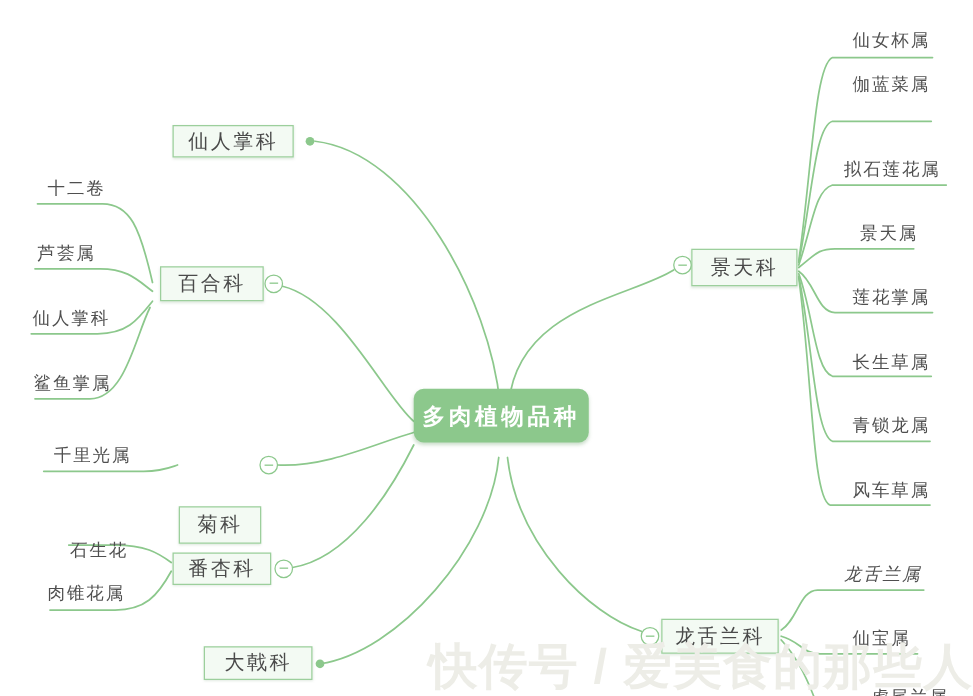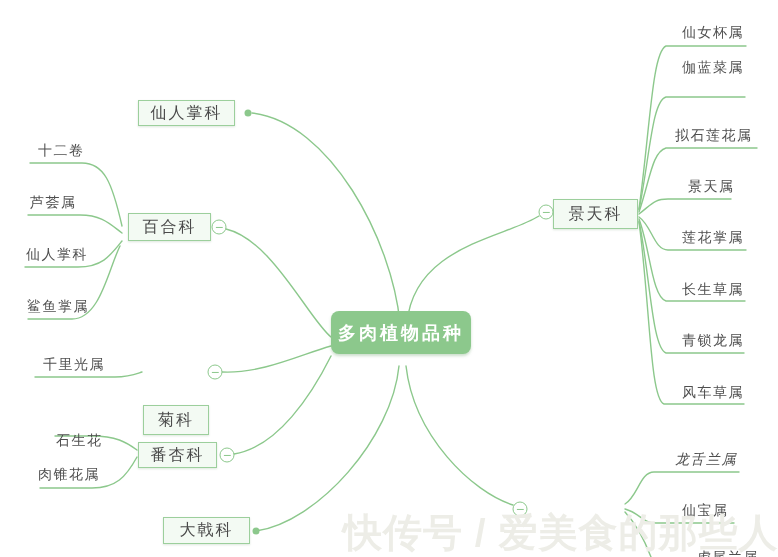--- a/index.html
+++ b/index.html
@@ -88,20 +88,21 @@
   </svg>
 
   <div class="center-node" style="left:331px;top:311px;width:140px;height:43px;">多肉植物品种</div>
 
   <div class="family-node" style="left:138px;top:100px;width:97px;height:26px;">仙人掌科</div>
   <div class="family-node" style="left:128px;top:213px;width:83px;height:28px;">百合科</div>
   <div class="family-node" style="left:143px;top:357px;width:66px;height:30px;margin-top:48px;">菊科</div>
   <div class="family-node" style="left:138px;top:442px;width:79px;height:26px;">番杏科</div>
   <div class="family-node" style="left:553px;top:199px;width:85px;height:30px;">景天科</div>
   <div class="family-node" style="left:163px;top:517px;width:87px;height:27px;">大戟科</div>
+  <div class="family-node" style="left:529px;top:495px;width:94px;height:28px;">龙舌兰科</div>
 
   <div class="collapse" style="left:219px;top:227px;">−</div>
   <div class="collapse" style="left:215px;top:372px;">−</div>
   <div class="collapse" style="left:227px;top:455px;">−</div>
   <div class="collapse" style="left:546px;top:212px;">−</div>
   <div class="collapse" style="left:520px;top:509px;">−</div>
 
   <span class="dot" style="left:248px;top:113px;"></span>
   <span class="dot" style="left:256px;top:531px;"></span>
 

